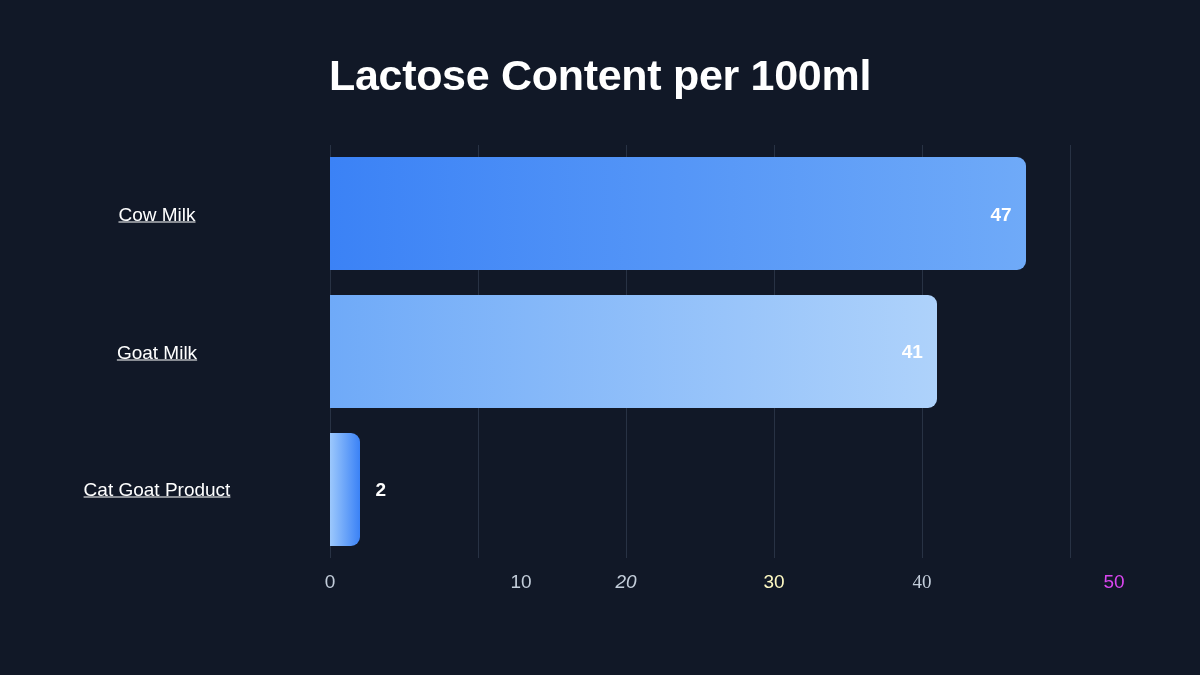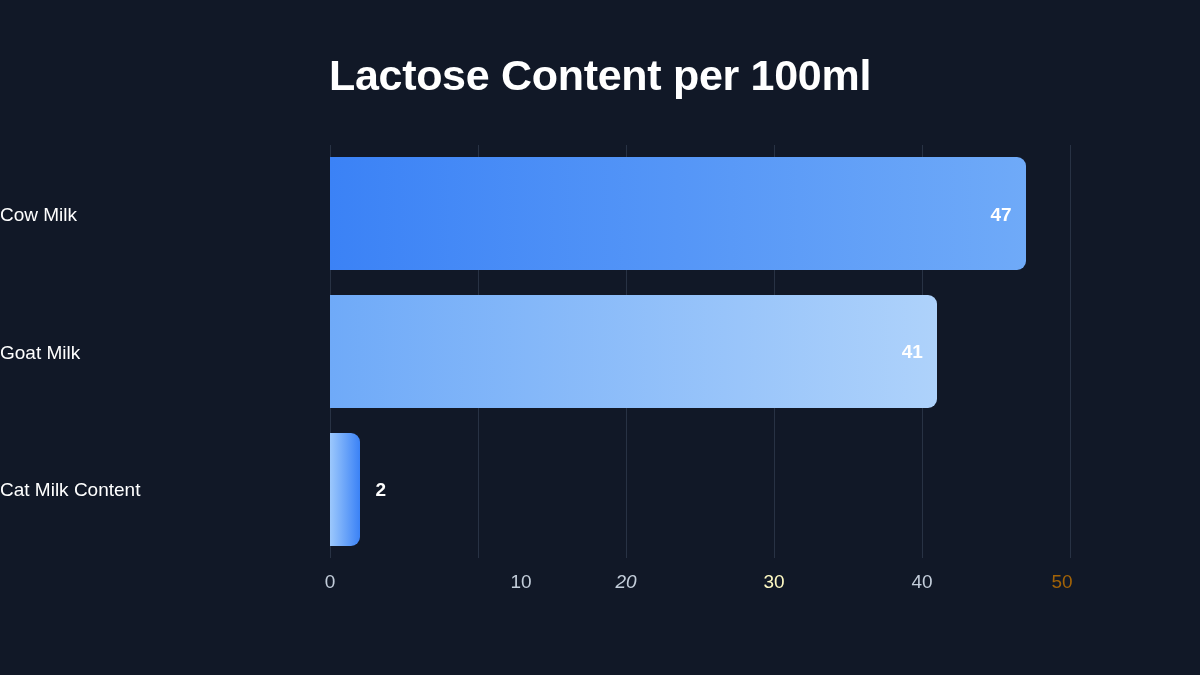--- a/index.html
+++ b/index.html
@@ -100,23 +100,24 @@
   #y-labels {
     position: absolute;
     left: 0;
     top: 145px;
     width: 314px;
     height: 413px;
   }
   #y-labels .cat-label {
     right: 0;
     left: auto;
-    text-align: left;
+    text-align: center;
     width: 100%;
     transform: translateY(-50%);
+    text-decoration: underline;
   }
 
   
   #x-ticks {
     position: absolute;
     left: 330px;
     top: 572px;
     width: 740px;
     height: 30px;
   }
@@ -133,21 +134,21 @@
 </head>
 <body style="background: rgb(17, 24, 39);">
 
 <div id="chart-root" style="background: rgb(17, 24, 39);">
 
   <div id="chart-title" style="color: rgb(255, 255, 255);">Lactose Content per 100ml</div>
 
   <div id="y-labels">
     <div class="cat-label" style="top: 68.8333px; color: rgb(255, 255, 255);">Cow Milk</div>
     <div class="cat-label" style="top: 206.5px; color: rgb(255, 255, 255); margin-left: 40px;">Goat Milk</div>
-    <div class="cat-label" style="top: 344.167px; color: rgb(255, 255, 255);">Cat Milk Content</div>
+    <div class="cat-label" style="top: 344.167px; color: rgb(255, 255, 255);">Cat Goat Product</div>
   </div>
 
   <div id="plot-area">
     <div id="gridlines">
         <div class="gridline axis-origin" style="left: 0px; background: rgb(40, 50, 68);"></div>
         <div class="gridline" style="left: 148px; background: rgb(40, 50, 68);"></div>
         <div class="gridline" style="left: 296px; background: rgb(40, 50, 68);"></div>
         <div class="gridline" style="left: 444px; background: rgb(40, 50, 68);"></div>
         <div class="gridline" style="left: 592px; background: rgb(40, 50, 68);"></div>
         <div class="gridline" style="left: 740px; background: rgb(40, 50, 68);"></div>
@@ -169,17 +170,17 @@
         </div>
       </div>
     </div>
   </div>
 
   <div id="x-ticks">
       <div class="x-tick" style="left: 0px; color: rgb(195, 205, 218);">0</div>
       <div class="x-tick" style="left: 148px; color: rgb(195, 205, 218); margin-left: 43px;">10</div>
       <div class="x-tick" style="left: 296px; color: rgb(195, 205, 218); font-style: italic;">20</div>
       <div class="x-tick" style="left: 444px; color: #fef9c3; text-align: center;">30</div>
-      <div class="x-tick" style="left: 592px; color: rgb(195, 205, 218);">40</div>
-      <div class="x-tick" style="left: 732px; color: #a16207;">50</div>
+      <div class="x-tick" style="left: 592px; color: rgb(195, 205, 218); font-family: Liberation Serif, serif;">40</div>
+      <div class="x-tick" style="left: 784px; color: #d946ef;">50</div>
     </div>
 
 </div>
 
 </body></html>

